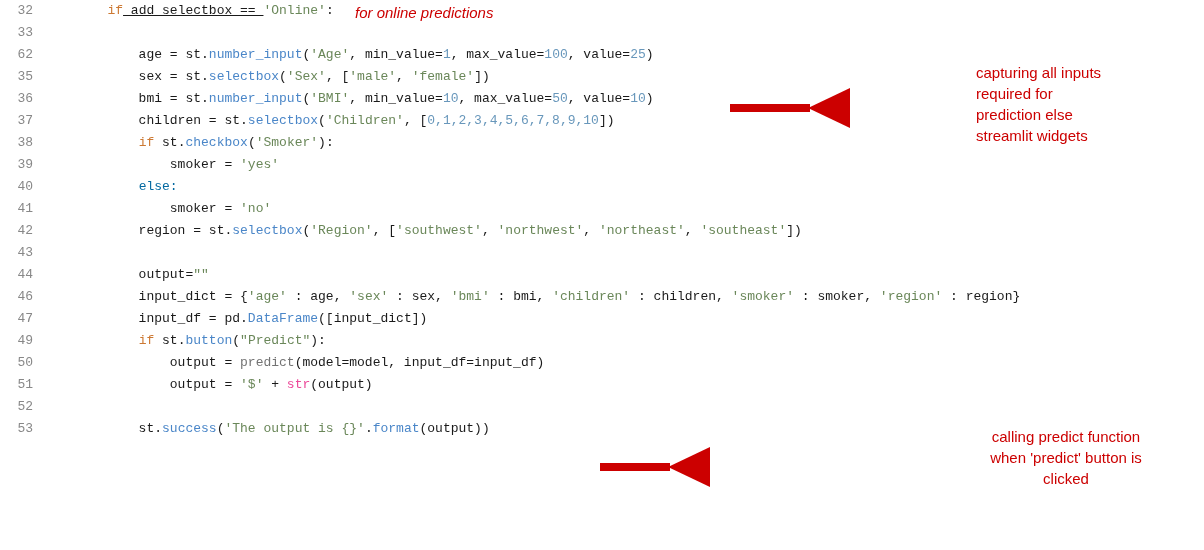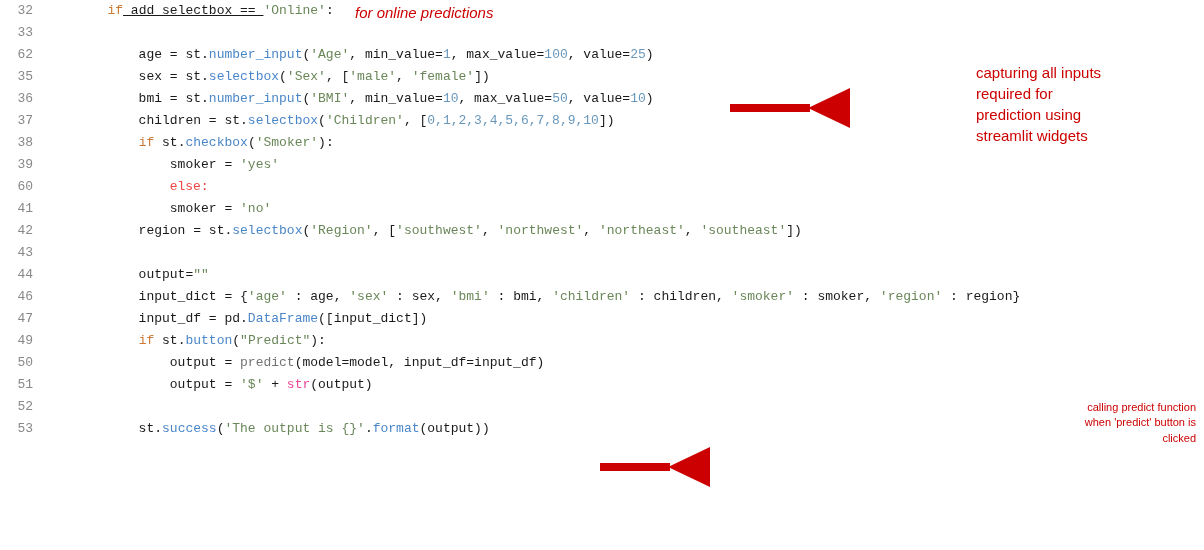--- a/index.html
+++ b/index.html
@@ -77,22 +77,22 @@
       </div>
       <div class="line">
         <span class="line-num">38</span>
         <span class="line-code"><span style="color: rgb(26, 26, 26);">            </span><span style="color: rgb(204, 120, 50);">if</span><span style="color: rgb(26, 26, 26);"> st.</span><span style="color: rgb(74, 134, 200);">checkbox</span><span style="color: rgb(26, 26, 26);">(</span><span style="color: rgb(106, 135, 89);">'Smoker'</span><span style="color: rgb(26, 26, 26);">):</span></span>
       </div>
       <div class="line">
         <span class="line-num">39</span>
         <span class="line-code"><span style="color: rgb(26, 26, 26);">                smoker = </span><span style="color: rgb(106, 135, 89);">'yes'</span></span>
       </div>
       <div class="line">
-        <span class="line-num">60</span>
-        <span class="line-code"><span style="color: rgb(26, 26, 26);">            </span><span style="color: #ef4444; margin-left: 31px;">else:</span></span>
+        <span class="line-num">40</span>
+        <span class="line-code"><span style="color: rgb(26, 26, 26);">            </span><span style="color: #0369a1;">else:</span></span>
       </div>
       <div class="line">
         <span class="line-num">41</span>
         <span class="line-code"><span style="color: rgb(26, 26, 26);">                smoker = </span><span style="color: rgb(106, 135, 89);">'no'</span></span>
       </div>
       <div class="line">
         <span class="line-num">42</span>
         <span class="line-code"><span style="color: rgb(26, 26, 26);">            region = st.</span><span style="color: rgb(74, 134, 200);">selectbox</span><span style="color: rgb(26, 26, 26);">(</span><span style="color: rgb(106, 135, 89);">'Region'</span><span style="color: rgb(26, 26, 26);">, [</span><span style="color: rgb(106, 135, 89);">'southwest'</span><span style="color: rgb(26, 26, 26);">, </span><span style="color: rgb(106, 135, 89);">'northwest'</span><span style="color: rgb(26, 26, 26);">, </span><span style="color: rgb(106, 135, 89);">'northeast'</span><span style="color: rgb(26, 26, 26);">, </span><span style="color: rgb(106, 135, 89);">'southeast'</span><span style="color: rgb(26, 26, 26);">])</span></span>
       </div>
       <div class="line">
@@ -163,45 +163,45 @@
     font-family: Arial, sans-serif;
     font-size: 15px;
     font-weight: 400;
     line-height: 1.4;
     text-align: left;
     width: 220px;
     margin-top: 28px;
   ">
     <span>capturing all inputs</span><br>
     <span>required for</span><br>
-    <span>prediction using</span><br>
+    <span>prediction else</span><br>
     <span>streamlit widgets</span>
   </div>
 
   <div style="
     position: absolute;
     top: 447px;
     left: 600px;
     display: flex;
     align-items: center;
   ">
     <div style="width: 70px; height: 8px; background: #cc0000;"></div>
     <div style="width: 0; height: 0; border-top: 20px solid transparent; border-bottom: 20px solid transparent; border-right: 42px solid #cc0000; margin-left: -2px;"></div>
   </div>
 
   <div style="
     position: absolute;
-    top: 400px;
+    top: 426px;
     right: 8px;
     color: #cc0000;
     font-family: Arial, sans-serif;
-    font-size: 11px;
+    font-size: 15px;
     font-weight: 400;
     line-height: 1.4;
-    text-align: right;
+    text-align: center;
     width: 260px;
   ">
     <span>calling predict function</span><br>
     <span>when 'predict' button is</span><br>
     <span>clicked</span>
   </div>
 
 </div>
 
 </body></html>

